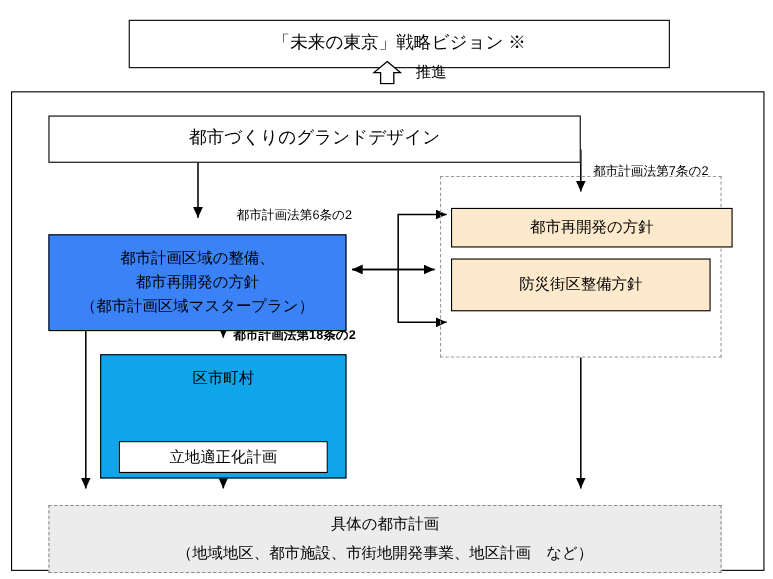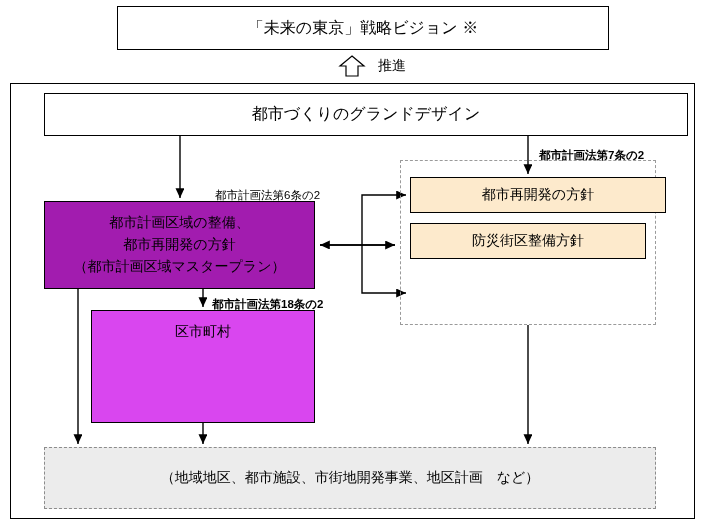--- a/index.html
+++ b/index.html
@@ -23,20 +23,21 @@
     box-sizing: border-box;
     display: flex;
     flex-direction: column;
     align-items: center;
     justify-content: center;
     text-align: center;
     border: 1px solid #000000;
     background: #ffffff;
     font-size: 14px;
     line-height: 1.55;
+    margin-top: 12px;
   }
   .box .line { display: block; white-space: nowrap; }
 
   
   #vision-box {
     left: 117px; top: 6px; width: 492px; height: 44px;
     font-size: 16px;
   }
 
   
@@ -57,36 +58,36 @@
   #outer-frame {
     position: absolute;
     left: 10px; top: 83px; width: 685px; height: 436px;
     border: 1px solid #000000;
     background: #ffffff;
     box-sizing: border-box;
   }
 
   
   #grand-design {
-    left: 44px; top: 93px; width: 644px; height: 43px;
+    left: 44px; top: 93px; width: 484px; height: 43px;
     font-size: 16px;
   }
 
   
   #master-plan {
     left: 44px; top: 201px; width: 271px; height: 88px;
-    background: #a21caf;
+    background: #3b82f6;
     border: 1px solid #000000;
     font-size: 14px;
   }
 
   
   #city-plan {
     left: 91px; top: 310px; width: 224px; height: 113px;
-    background: #d946ef;
+    background: #0ea5e9;
     border: 1px solid #000000;
     font-size: 14px;
     justify-content: flex-start;
     padding-top: 10px;
   }
   #city-plan .line { margin-bottom: 2px; }
 
   
   #location-plan {
     left: 108px; top: 389px; width: 190px; height: 29px;
@@ -101,42 +102,42 @@
     left: 400px; top: 160px; width: 256px; height: 165px;
     border: 1px dashed #9a9a9a;
     box-sizing: border-box;
     background: transparent;
   }
   .right-box {
     background: #fdeacc;
     font-size: 14px;
   }
   #redev-box   { left: 410px; top: 177px; width: 256px; height: 36px; }
-  #disaster-box{ left: 410px; top: 223px; width: 236px; height: 36px; }
+  #disaster-box{ left: 410px; top: 223px; width: 236px; height: 48px; }
   #housing-box { left: 410px; top: 275px; width: 236px; height: 36px; }
 
   
   #concrete-plan {
     left: 44px; top: 447px; width: 612px; height: 62px;
     background: #ececec;
     border: 1px dashed #8c8c8c;
     font-size: 14px;
   }
   #concrete-plan .line { margin: 2px 0; }
 
   
   .caption {
     position: absolute;
     font-size: 11.5px;
     white-space: nowrap;
     background: #ffffff;
     padding: 0 1px;
   }
   #cap-6   { left: 214px; top: 188px; }
-  #cap-7   { left: 538px; top: 148px; font-weight: bold; }
+  #cap-7   { left: 538px; top: 148px; }
   #cap-18  { left: 211px; top: 297px; font-weight: bold; }
   #cap-81  { left: 171px; top: 376px; }
 
   svg.arrows {
     position: absolute;
     left: 0; top: 0;
     width: 703px; height: 526px;
     pointer-events: none;
   }
 </style>
@@ -194,26 +195,30 @@
 
   <div class="box" id="master-plan">
     <span class="line">都市計画区域の整備、</span>
     <span class="line">都市再開発の方針</span>
     <span class="line">（都市計画区域マスタープラン）</span>
   </div>
 
   <div class="box" id="city-plan">
     <span class="line">区市町村</span>
   </div>
+  <div class="box" id="location-plan">
+    <span class="line">立地適正化計画</span>
+  </div>
 
   <div id="right-group"></div>
   <div class="box right-box" id="redev-box">
     <span class="line">都市再開発の方針</span>
   </div>
   <div class="box right-box" id="disaster-box">
     <span class="line">防災街区整備方針</span>
   </div>
 
   <div class="box" id="concrete-plan">
+    <span class="line">具体の都市計画</span>
     <span class="line">（地域地区、都市施設、市街地開発事業、地区計画　など）</span>
   </div>
 
 </div>
 
 </body></html>

